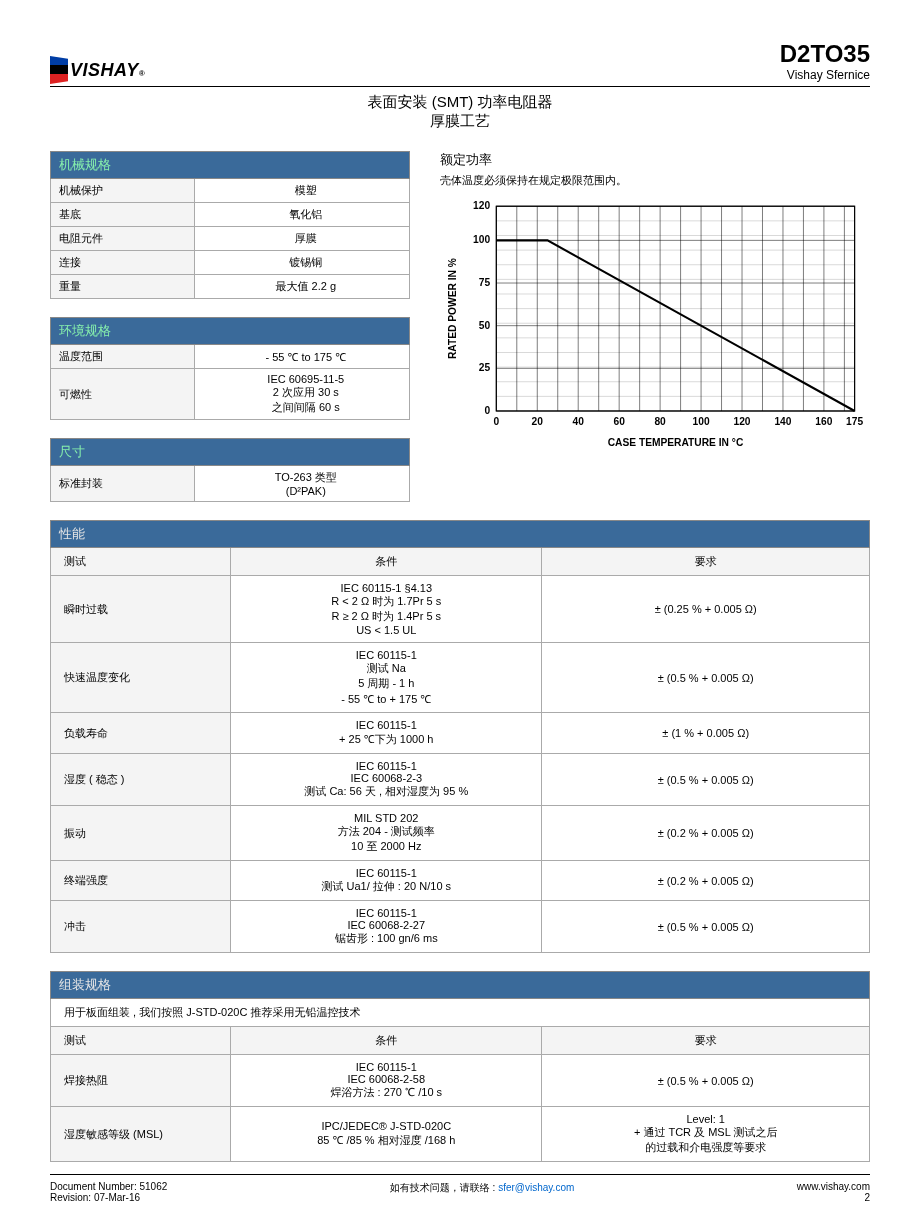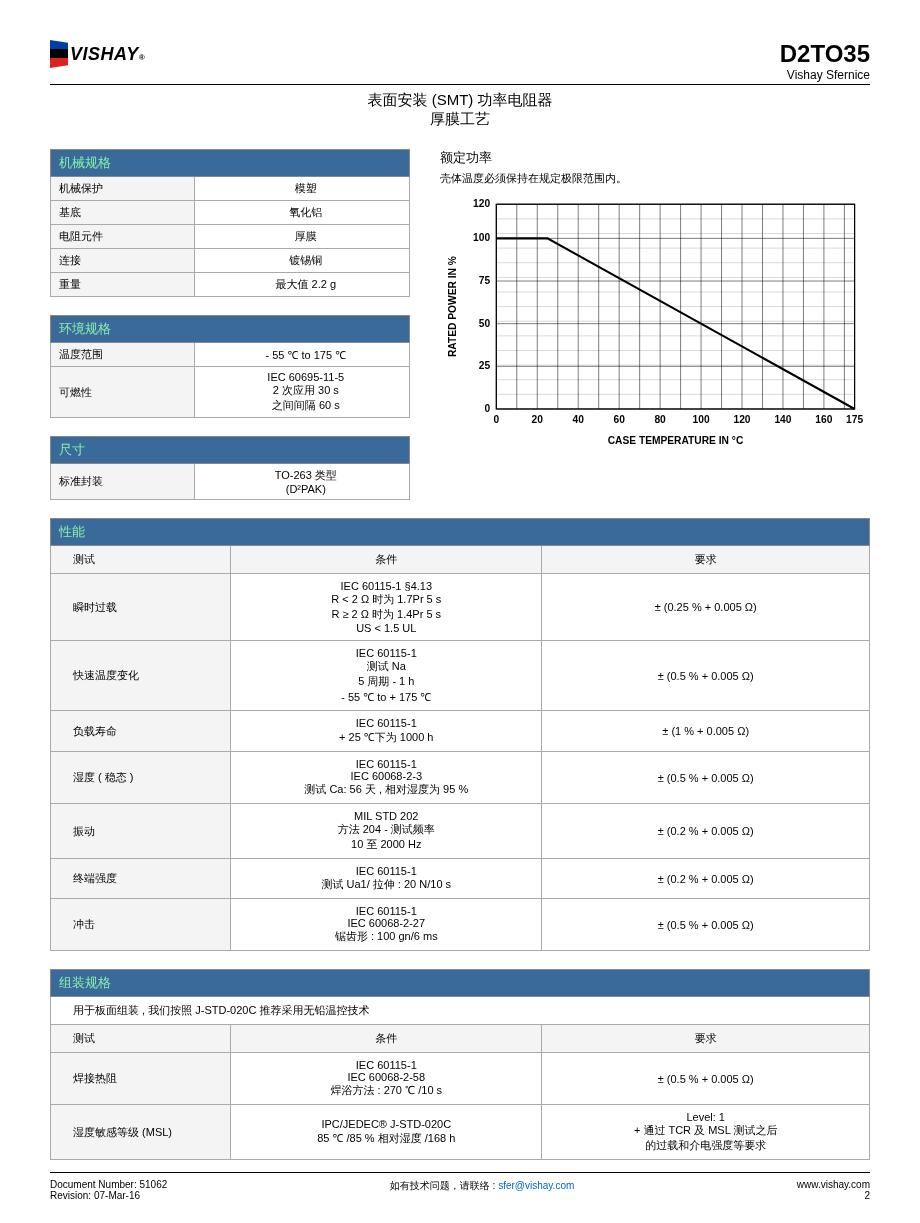--- a/index.html
+++ b/index.html
@@ -1,39 +1,39 @@
 <!DOCTYPE html>
 <html><head>
 <meta charset="utf-8">
 <style>
   * { box-sizing: border-box; margin: 0; padding: 0; }
   body { font-family: Arial, "Helvetica Neue", sans-serif; font-size: 11px; color: #000; background: #fff; width: 920px; margin: 0 auto; padding: 40px 50px 30px 50px; }
   .header-row { display: flex; align-items: flex-start; border-bottom: 1.5px solid #000; padding-bottom: 2px; margin-bottom: 6px; }
-  .logo { display: flex; align-items: center; gap: 0; }
+  .logo { display: flex; align-items: center; gap: 0; margin-top: 16px; }
   .logo-flag { width: 18px; height: 28px; background: linear-gradient(to bottom, #003da5 0 33%, #000 33% 66%, #d22 66% 100%); clip-path: polygon(0 0, 100% 10%, 100% 90%, 0 100%); margin-right: 2px; }
   .logo-text { font-weight: 800; font-size: 18px; letter-spacing: 0.5px; font-style: italic; }
   .logo-text sub { font-size: 8px; vertical-align: baseline; }
   .header-right { margin-left: auto; text-align: right; }
   .prod-code { font-size: 24px; font-weight: 700; }
   .brand-line { font-size: 12px; }
   .center-title { text-align: center; font-size: 15px; margin-bottom: 20px; }
   .two-col { display: flex; gap: 30px; }
   .left-col { width: 360px; }
   .right-col { flex: 1; }
   table.spec { width: 100%; border-collapse: collapse; margin-bottom: 18px; border: 1px solid #888; }
   table.spec th { background: #3a6a9a; color: #86efac; text-align: left; padding: 4px 8px; font-weight: 400; font-size: 13px; border: 1px solid #888; }
   table.spec td { border: 1px solid #aaa; padding: 4px 8px; font-size: 11px; }
   table.spec td.label { background: #f4f4f4; width: 40%; }
   table.spec td.val { text-align: center; padding-left: 16px; }
   .section-title { font-size: 13px; margin-bottom: 4px; }
   .section-sub { font-size: 11px; margin-bottom: 8px; }
   .chart-svg { width: 100%; height: auto; }
   table.perf { width: 100%; border-collapse: collapse; border: 1px solid #888; margin-bottom: 18px; }
-  table.perf th.hdr { background: #3a6a9a; color: #86efac; text-align: left; padding: 4px 8px; font-weight: 400; font-size: 13px; border: 1px solid #888; }
-  table.perf td, table.perf th.sub { border: 1px solid #aaa; padding: 6px 22px; font-size: 11px; }
+  table.perf th.hdr { background: #3a6a9a; color: #e5e5e5; text-align: left; padding: 4px 8px; font-weight: 400; font-size: 13px; border: 1px solid #888; }
+  table.perf td, table.perf th.sub { border: 1px solid #aaa; padding: 6px 13px; font-size: 11px; }
   table.perf th.sub { background: #f4f4f4; font-weight: 400; }
   table.perf th.sub.left { text-align: left; }
   table.perf td.left { background: #f4f4f4; text-align: left; width: 22%; }
   table.perf td.cond { text-align: center; width: 38%; }
   table.perf td.req { text-align: center; }
   .footer { border-top: 1.5px solid #000; margin-top: 12px; padding-top: 6px; display: flex; justify-content: space-between; font-size: 10px; }
   .footer .mid { text-align: center; }
   .footer a, .disclaimer a { color: #0066cc; }
 </style>
 </head>

